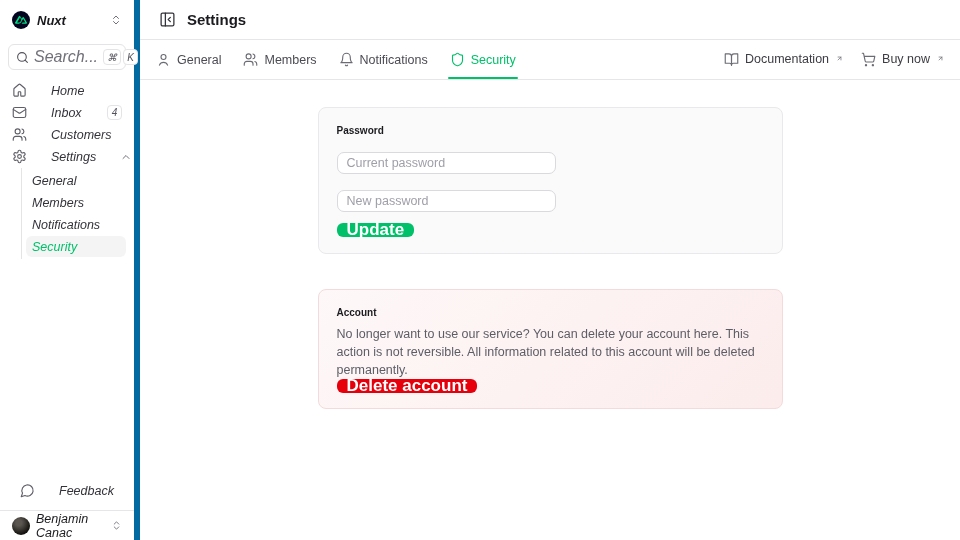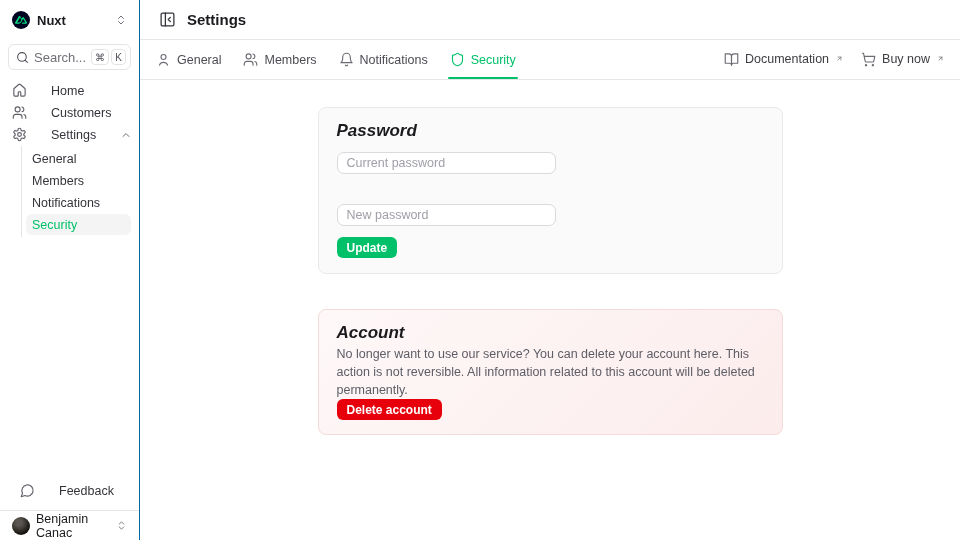--- a/index.html
+++ b/index.html
@@ -6,34 +6,34 @@
   html,body { width:960px; height:540px; overflow:hidden; }
   body {
     font-family:"Liberation Sans", sans-serif;
     color:#1b1b1f; background:#ffffff;
     display:flex; font-size:12.5px;
     -webkit-font-smoothing:antialiased;
   }
   svg { display:block; }
 
   
-  .sidebar { width:140px; min-width:140px; border-right:1px solid #0369a1;
-             display:flex; flex-direction:column; background:#fff; }
+  .sidebar { width:140px; min-width:140px; border-right:6px solid #0369a1;
+             display:flex; flex-direction:column; background:#fff;font-style:italic; }
   .side-top { padding:0 8px; }
   .team-row { height:40px; display:flex; align-items:center; gap:7px; cursor:pointer; padding:0 4px; }
   .team-logo { width:18px; height:18px; border-radius:50%; background:#020420;
                display:flex; align-items:center; justify-content:center; flex:none; }
   .team-logo svg { width:12px; height:12px; }
   .team-name { font-weight:700; font-size:13px; }
   .chev-updown { margin-left:auto; color:#71717a; }
 
   .search-box { height:26px; border:1px solid #e4e4e7; border-radius:6px; background:#fff;
                 display:flex; align-items:center; gap:5px; padding:0 5px 0 7px;
                 color:#707079; cursor:pointer; margin-top:4px; }
-  .search-box .ph { font-size:13px; color:#707079; }
+  .search-box .ph { font-size:16px; color:#707079; }
   .kbd-group { margin-left:auto; display:flex; gap:2px; }
   .kbd { font-size:10px; color:#52525b; background:#fff; border:1px solid #e4e4e7;
          border-radius:4px; min-width:15px; height:16px; display:flex;
          align-items:center; justify-content:center; padding:0 3px; }
 
   .nav { padding:10px 8px 0 8px; flex:1; }
   .nav-item { height:21px; margin-bottom:1px; display:flex; align-items:center; gap:24px;
               border-radius:6px; padding:0 4px; color:#33333a; cursor:pointer; }
   .nav-item .ic { color:#5e5e67; flex:none; }
   .nav-item .lbl { font-size:12.5px; }
@@ -77,29 +77,29 @@
   .toolbar-links { display:flex; gap:18px; }
   .tool-link { display:flex; align-items:flex-start; gap:6px; color:#3c3c43; font-size:12.5px; cursor:pointer; }
   .tool-link .ic { color:#6b6b74; }
 
   .content { flex:1; display:flex; flex-direction:column; align-items:center;
              padding-top:27px; gap:35px; background:#fff; overflow:hidden; }
   .card { width:465px; border:1px solid #e9e9eb; border-radius:8px; background:#fafafa;
           padding:14px 18px 15px 18px; }
   .card.danger { background:linear-gradient(135deg,#fef8f8 0%,#fcecec 100%);
                  border-color:#f4dada; padding-bottom:14px; }
-  .card-title { font-size:17px; font-weight:700; color:#1b1b1f; line-height:17px;font-style:italic; }
+  .card-title { font-size:10px; font-weight:700; color:#1b1b1f; line-height:17px; }
   .card-desc { font-size:12.5px; color:#5d5d66; line-height:18px; margin-top:4px; }
   .pw-input { display:block; width:219px; height:22px; border:1px solid #d9d9de; border-radius:7px;
               background:#fff; padding:0 9px; font-size:12.5px; color:#1b1b1f;
               font-family:"Liberation Sans", sans-serif; outline:none; }
   .pw-input::placeholder { color:#9f9fa8; }
   .pw-input.first { margin-top:13px; }
-  .pw-input.second { margin-top:30px; }
-  .btn { border:none; border-radius:6px; height:21px; padding:0 10px; font-size:12px;
+  .pw-input.second { margin-top:16px; }
+  .btn { border:none; border-radius:6px; height:14px; padding:0 10px; font-size:17px;
          font-weight:600; color:#fff; cursor:pointer; font-family:"Liberation Sans", sans-serif;
          display:inline-flex; align-items:center; }
   .btn-update { background:#00c16a; margin-top:11px; }
   .btn-delete { background:#e7000b; }
 </style>
 </head>
 <body>
 
 <aside class="sidebar">
   <div class="side-top">
@@ -136,20 +136,30 @@
   <nav class="nav">
     <div class="nav-item">
       <span class="ic">
         <svg width="15" height="15" viewBox="0 0 24 24" fill="none" stroke="currentColor" stroke-width="1.8" stroke-linecap="round" stroke-linejoin="round">
             <path d="M3 10a2 2 0 0 1 .71-1.53l7-6a2 2 0 0 1 2.58 0l7 6A2 2 0 0 1 21 10v9a2 2 0 0 1-2 2h-4a1 1 0 0 1-1-1v-5a1 1 0 0 0-1-1h-2a1 1 0 0 0-1 1v5a1 1 0 0 1-1 1H5a2 2 0 0 1-2-2z"></path>
           </svg>
       </span>
       <span class="lbl">Home</span>
     </div>
 
+    <div class="nav-item">
+      <span class="ic">
+        <svg width="15" height="15" viewBox="0 0 24 24" fill="none" stroke="currentColor" stroke-width="1.8" stroke-linecap="round" stroke-linejoin="round">
+            <rect x="2" y="4" width="20" height="16" rx="3"></rect>
+            <path d="m22 7-8.97 5.7a1.94 1.94 0 0 1-2.06 0L2 7"></path>
+          </svg>
+      </span>
+      <span class="lbl">Inbox</span>
+      <span class="badge">4</span>
+    </div>
 
     <div class="nav-item">
       <span class="ic">
         <svg width="15" height="15" viewBox="0 0 24 24" fill="none" stroke="currentColor" stroke-width="1.8" stroke-linecap="round" stroke-linejoin="round">
             <path d="M16 21v-2a4 4 0 0 0-4-4H6a4 4 0 0 0-4 4v2"></path>
             <circle cx="9" cy="7" r="4"></circle>
             <path d="M22 21v-2a4 4 0 0 0-3-3.87"></path>
             <path d="M16 3.13a4 4 0 0 1 0 7.75"></path>
           </svg>
       </span>

